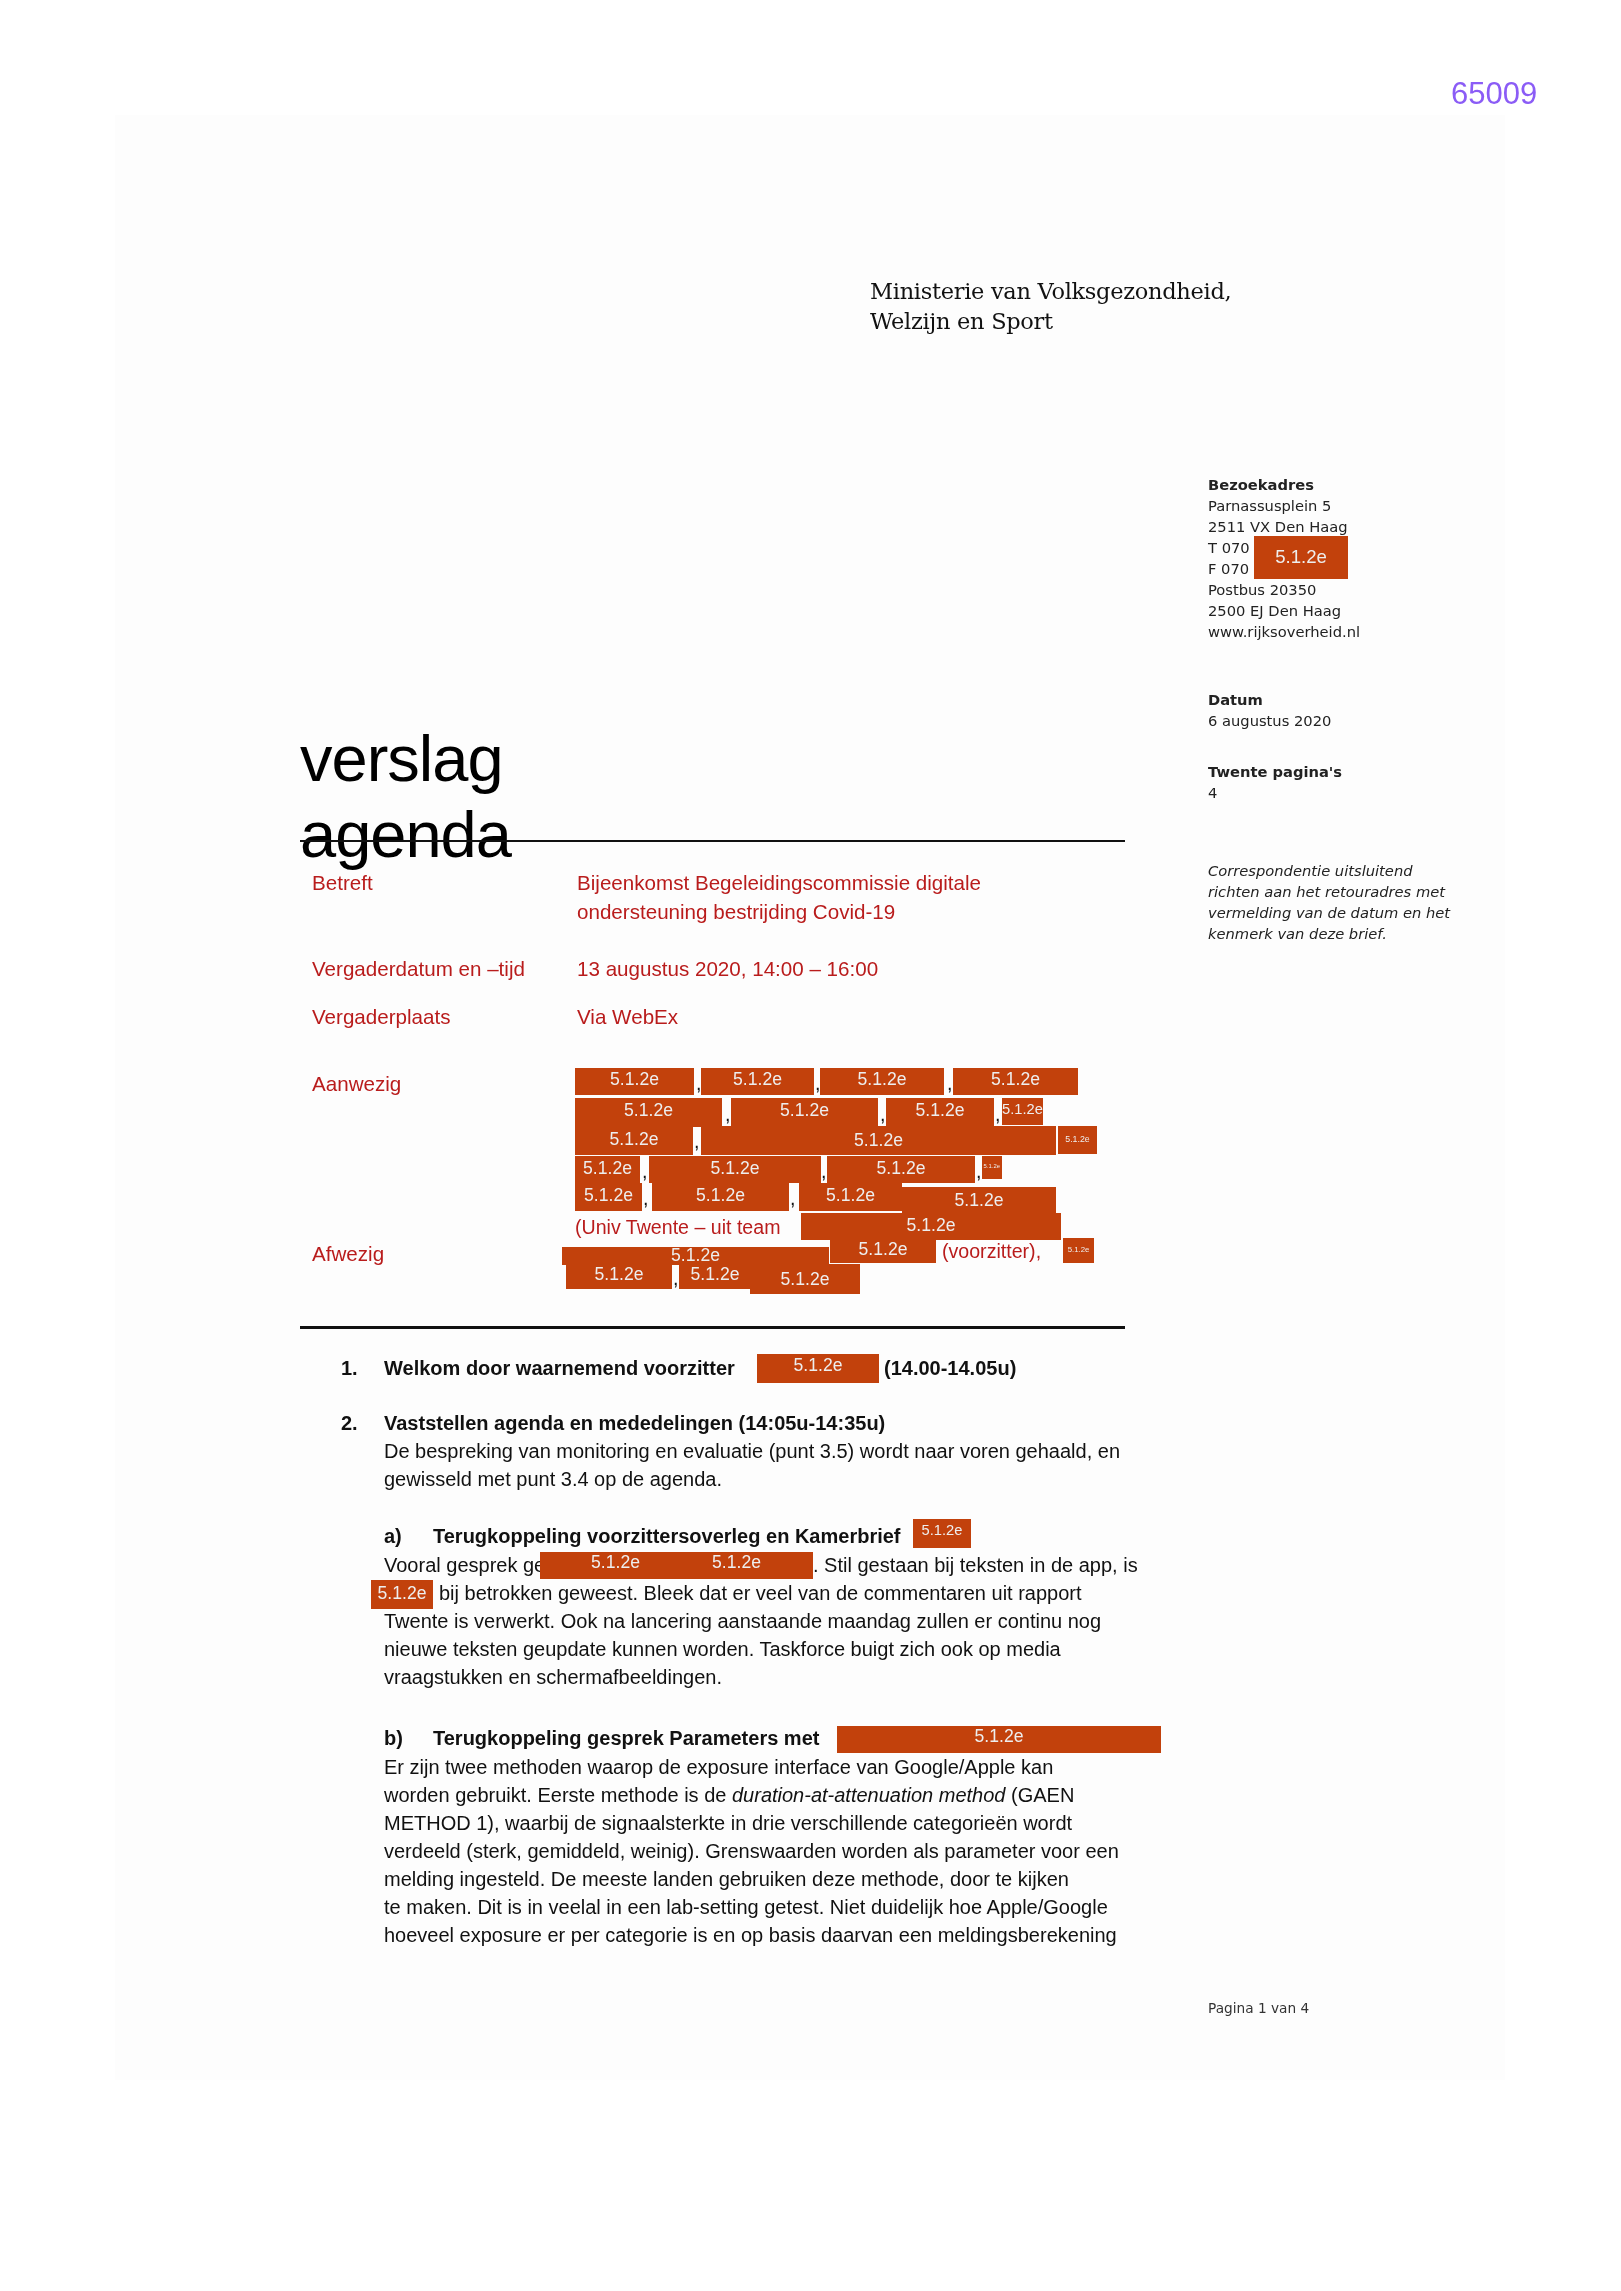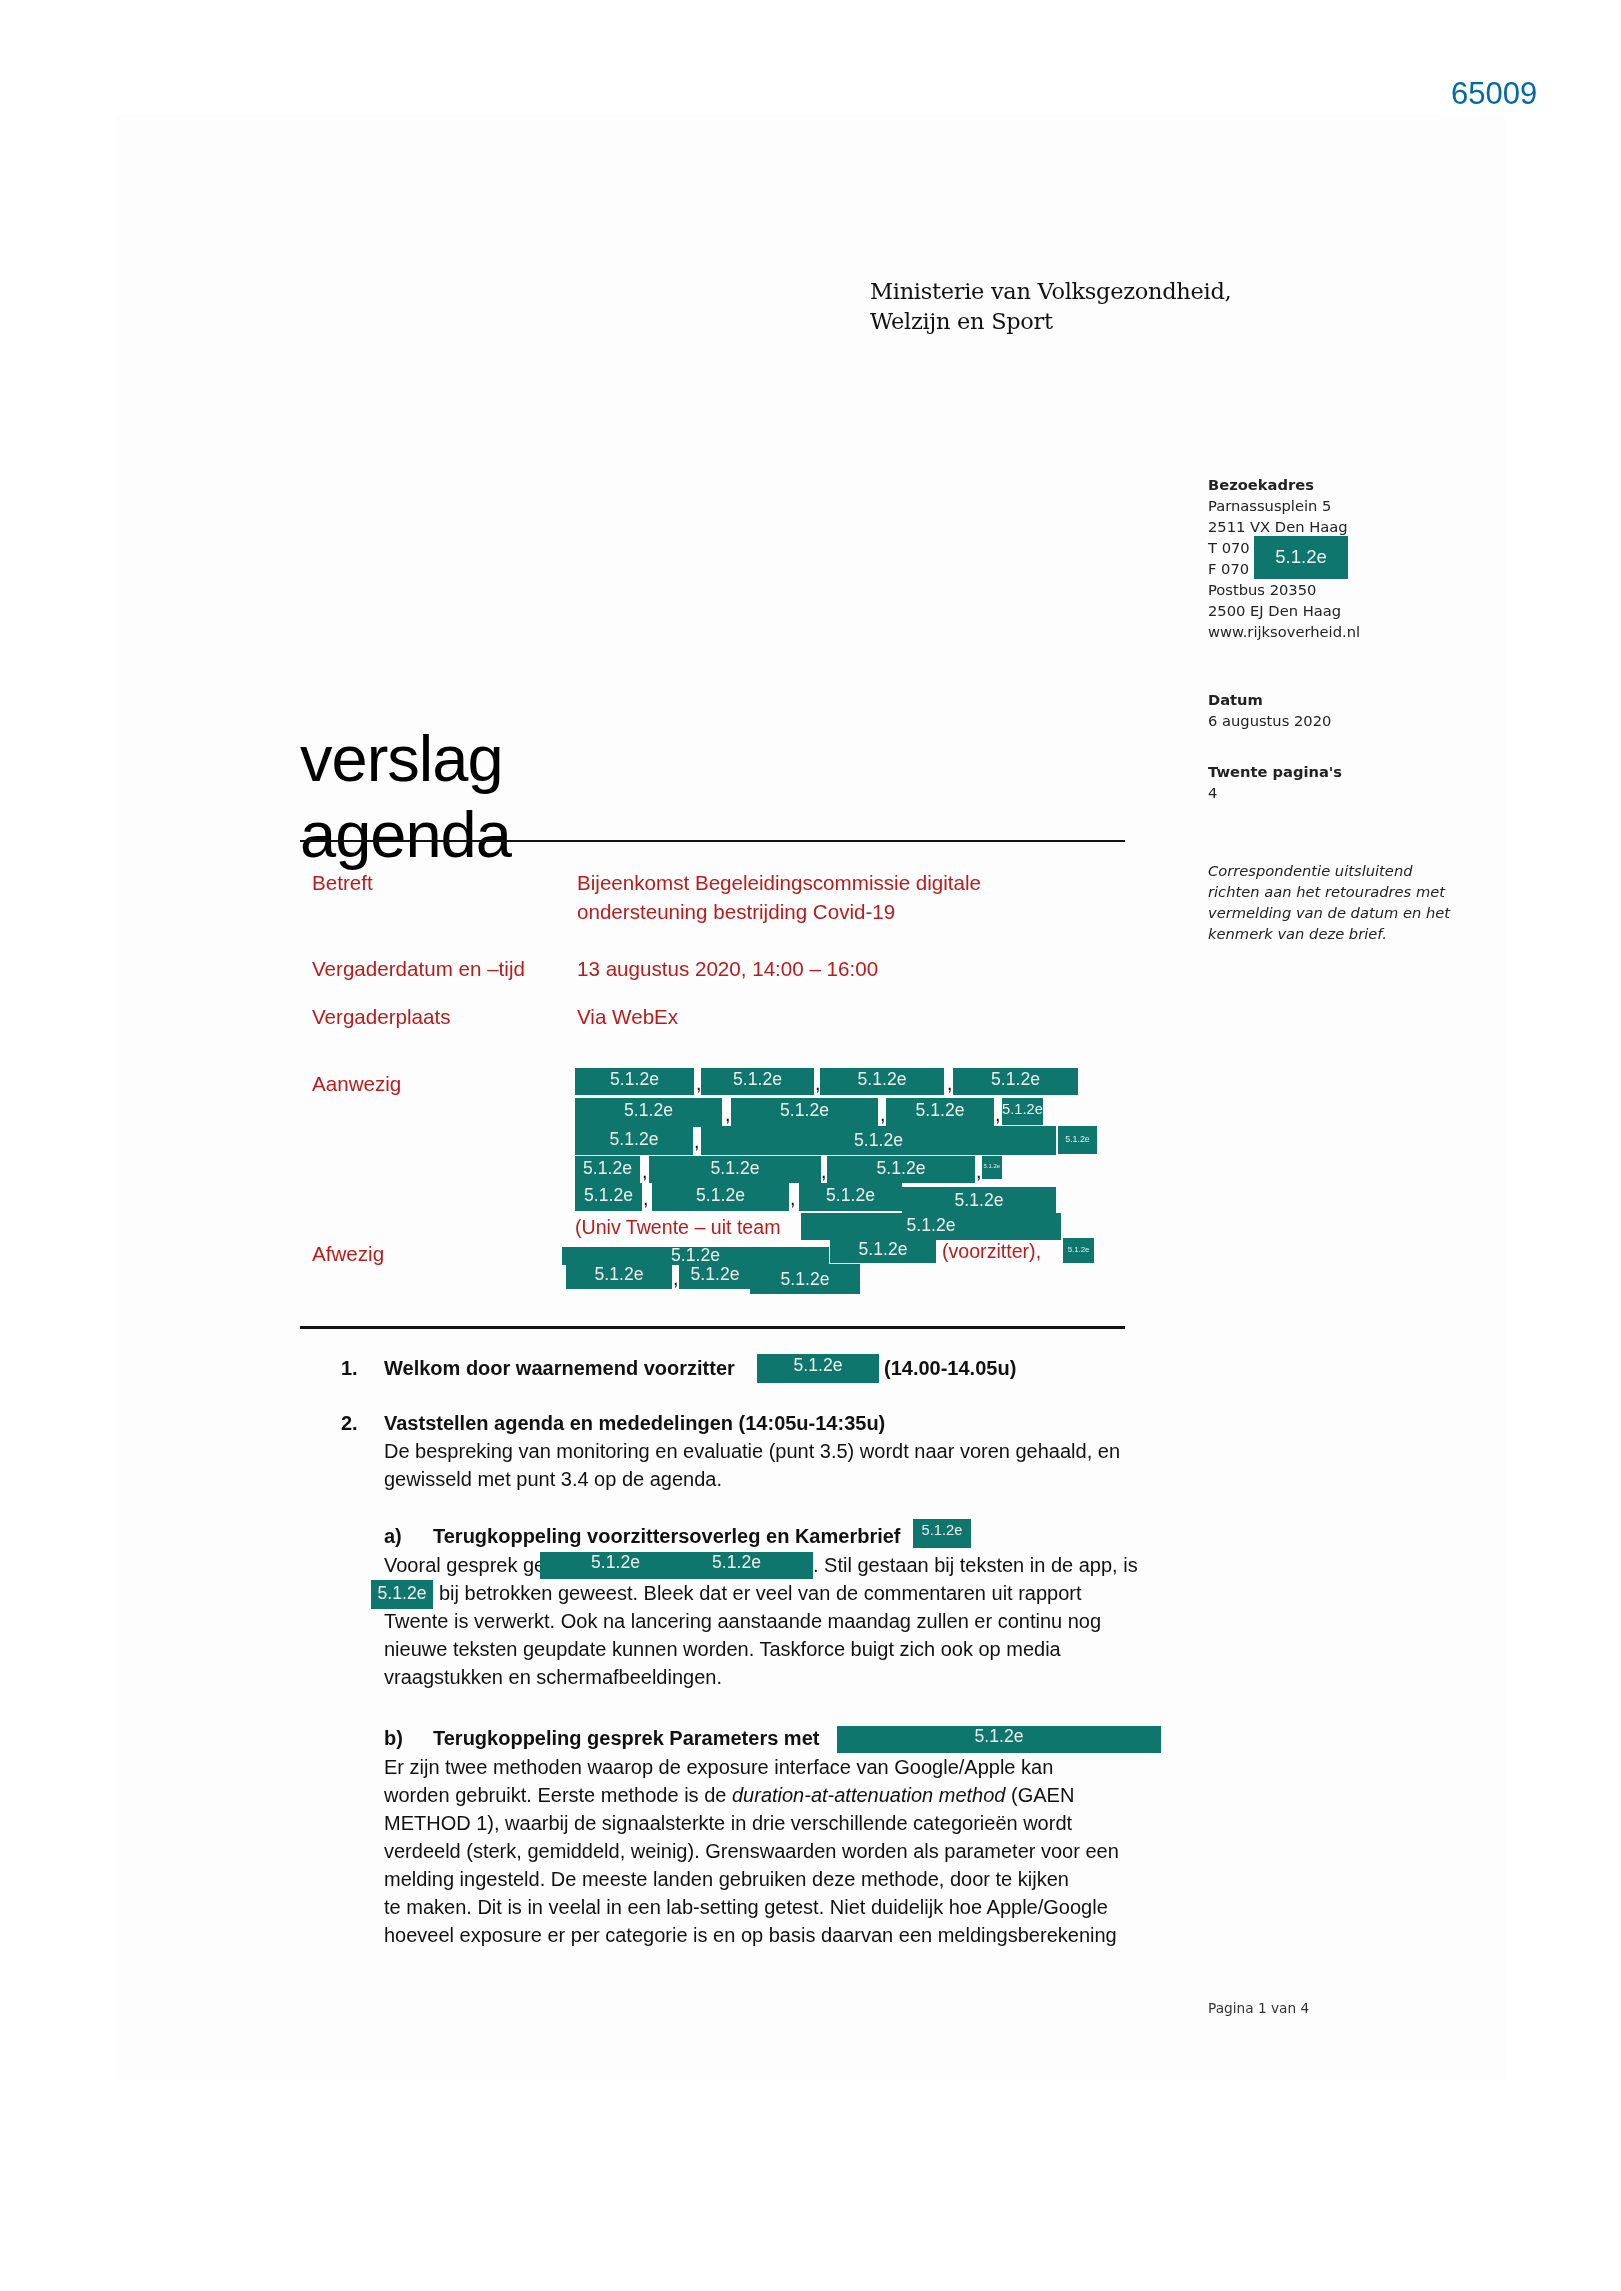--- a/index.html
+++ b/index.html
@@ -6,34 +6,34 @@
   body {
     width: 1621px; height: 2292px; position: relative; background: #ffffff;
     font-family: "Liberation Sans", sans-serif; color: #111;
     overflow: hidden;
   }
   .page-area {
     position: absolute; left: 115px; top: 115px; width: 1390px; height: 1965px;
     background: #fdfdfd;
   }
   .abs { position: absolute; }
-  .doc-number { left: 1451px; top: 76px; font-size: 31px; font-family: "Liberation Sans", sans-serif; color: #0369a1; text-align: right; }
+  .doc-number { left: 1451px; top: 76px; font-size: 31px; font-family: "Liberation Sans", sans-serif; color: #8b5cf6; text-align: right; }
   .ministry { left: 870px; top: 276px; font-family: "DejaVu Serif", serif; font-size: 22.5px; line-height: 30px; color: #111; letter-spacing: -0.3px; }
   .sidebar { left: 1208px; font-family: "DejaVu Sans", sans-serif; font-size: 14.7px; line-height: 21px; color: #222; }
   .sidebar .lbl { font-weight: bold; }
   .sidebar .note { font-style: italic; }
   .title {
     left: 300px; top: 721px; font-family: "Liberation Sans", sans-serif;
     font-size: 65px; line-height: 76px; color: #000; letter-spacing: -1px;
   }
   .rule { background: #111; height: 2px; }
   .meta-label, .meta-value { font-family: "Liberation Sans", sans-serif; font-size: 20.6px; line-height: 29px; color: #b91c1c; }
   .body-text { font-family: "Liberation Sans", sans-serif; font-size: 20px; line-height: 28px; color: #111; }
   .heading { font-weight: bold; }
-  .r { position: absolute; background: #0f766e; color: #eee; font-family: "Liberation Sans", sans-serif; text-align: center; }
+  .r { position: absolute; background: #c2410c; color: #eee; font-family: "Liberation Sans", sans-serif; text-align: center; }
   .comma { position: absolute; font-size: 19.6px; color: #111; font-family: "Liberation Sans", sans-serif; }
   .footer { left: 1208px; top: 2000px; font-family: "DejaVu Sans", sans-serif; font-size: 13.7px; color: #333; }
 </style>
 </head>
 <body>
 
 <div class="page-area"></div>
 
 <div class="abs doc-number">65009</div>
 

